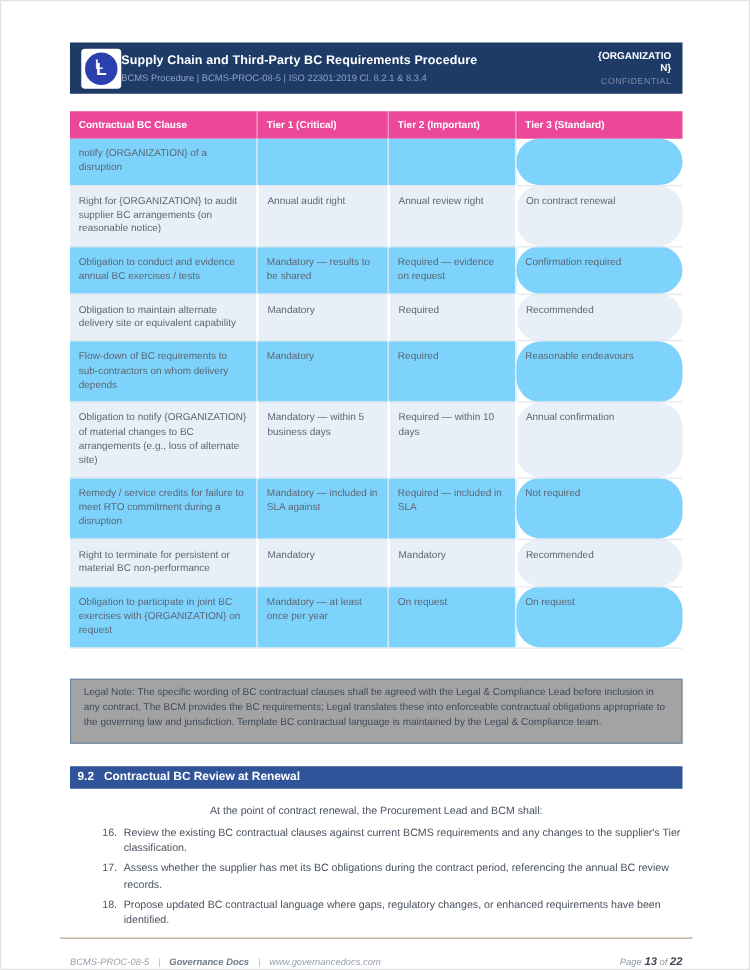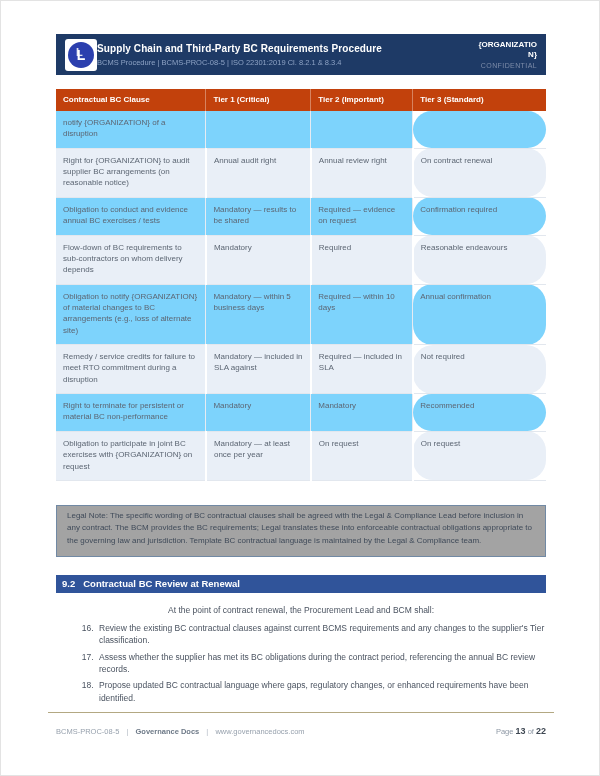--- a/index.html
+++ b/index.html
@@ -53,21 +53,21 @@
   .org-name {
     color: #ffffff; font-weight: bold; font-size: 8px;
     width: 66px; margin-left: auto;
     word-break: break-all; line-height: 1.3;
   }
   .confidential { color: #7d8ca9; font-size: 7px; margin-top: 2px; letter-spacing: .4px; }
 
   
   table.bc-table { width: 100%; border-collapse: collapse; margin-top: 14px; }
   .bc-table th {
-    background: #c2410c;
+    background: #ec4899;
     color: #ffffff;
     font-size: 8px;
     font-weight: bold;
     text-align: left;
     padding: 6px 7px 7px;
     border-right: 1px solid rgba(255,255,255,.35);
     vertical-align: middle;
   }
   .bc-table th:last-child { border-right: none; }
   .bc-table td {
@@ -123,20 +123,21 @@
     margin: 8px -8px 0;
     border-top: 1.5px solid #b3a882;
   }
   .doc-footer {
     margin-top: 13px;
     display: flex;
     justify-content: space-between;
     align-items: baseline;
     font-size: 7.5px;
     color: #97a1ad;
+    font-style: italic;
   }
   .doc-footer .sep { margin: 0 5px; color: #b2bac4; }
   .doc-footer .brand { font-weight: bold; color: #6d7987; }
   .page-info { font-size: 7.5px; color: #8d97a4; }
   .page-info .num { color: #3e4752; font-weight: bold; font-size: 9px; }
 </style>
 </head>
 <body>
 
 <div class="content">
@@ -186,20 +187,26 @@
         <td>Annual review right</td>
         <td>On contract renewal</td>
       </tr>
       <tr>
         <td>Obligation to conduct and evidence annual BC exercises / tests</td>
         <td>Mandatory — results to be shared</td>
         <td>Required — evidence on request</td>
         <td>Confirmation required</td>
       </tr>
       <tr>
+        <td>Obligation to maintain alternate delivery site or equivalent capability</td>
+        <td>Mandatory</td>
+        <td>Required</td>
+        <td>Recommended</td>
+      </tr>
+      <tr>
         <td>Flow-down of BC requirements to sub-contractors on whom delivery depends</td>
         <td>Mandatory</td>
         <td>Required</td>
         <td>Reasonable endeavours</td>
       </tr>
       <tr>
         <td>Obligation to notify {ORGANIZATION} of material changes to BC arrangements (e.g., loss of alternate site)</td>
         <td>Mandatory — within 5 business days</td>
         <td>Required — within 10 days</td>
         <td>Annual confirmation</td>

